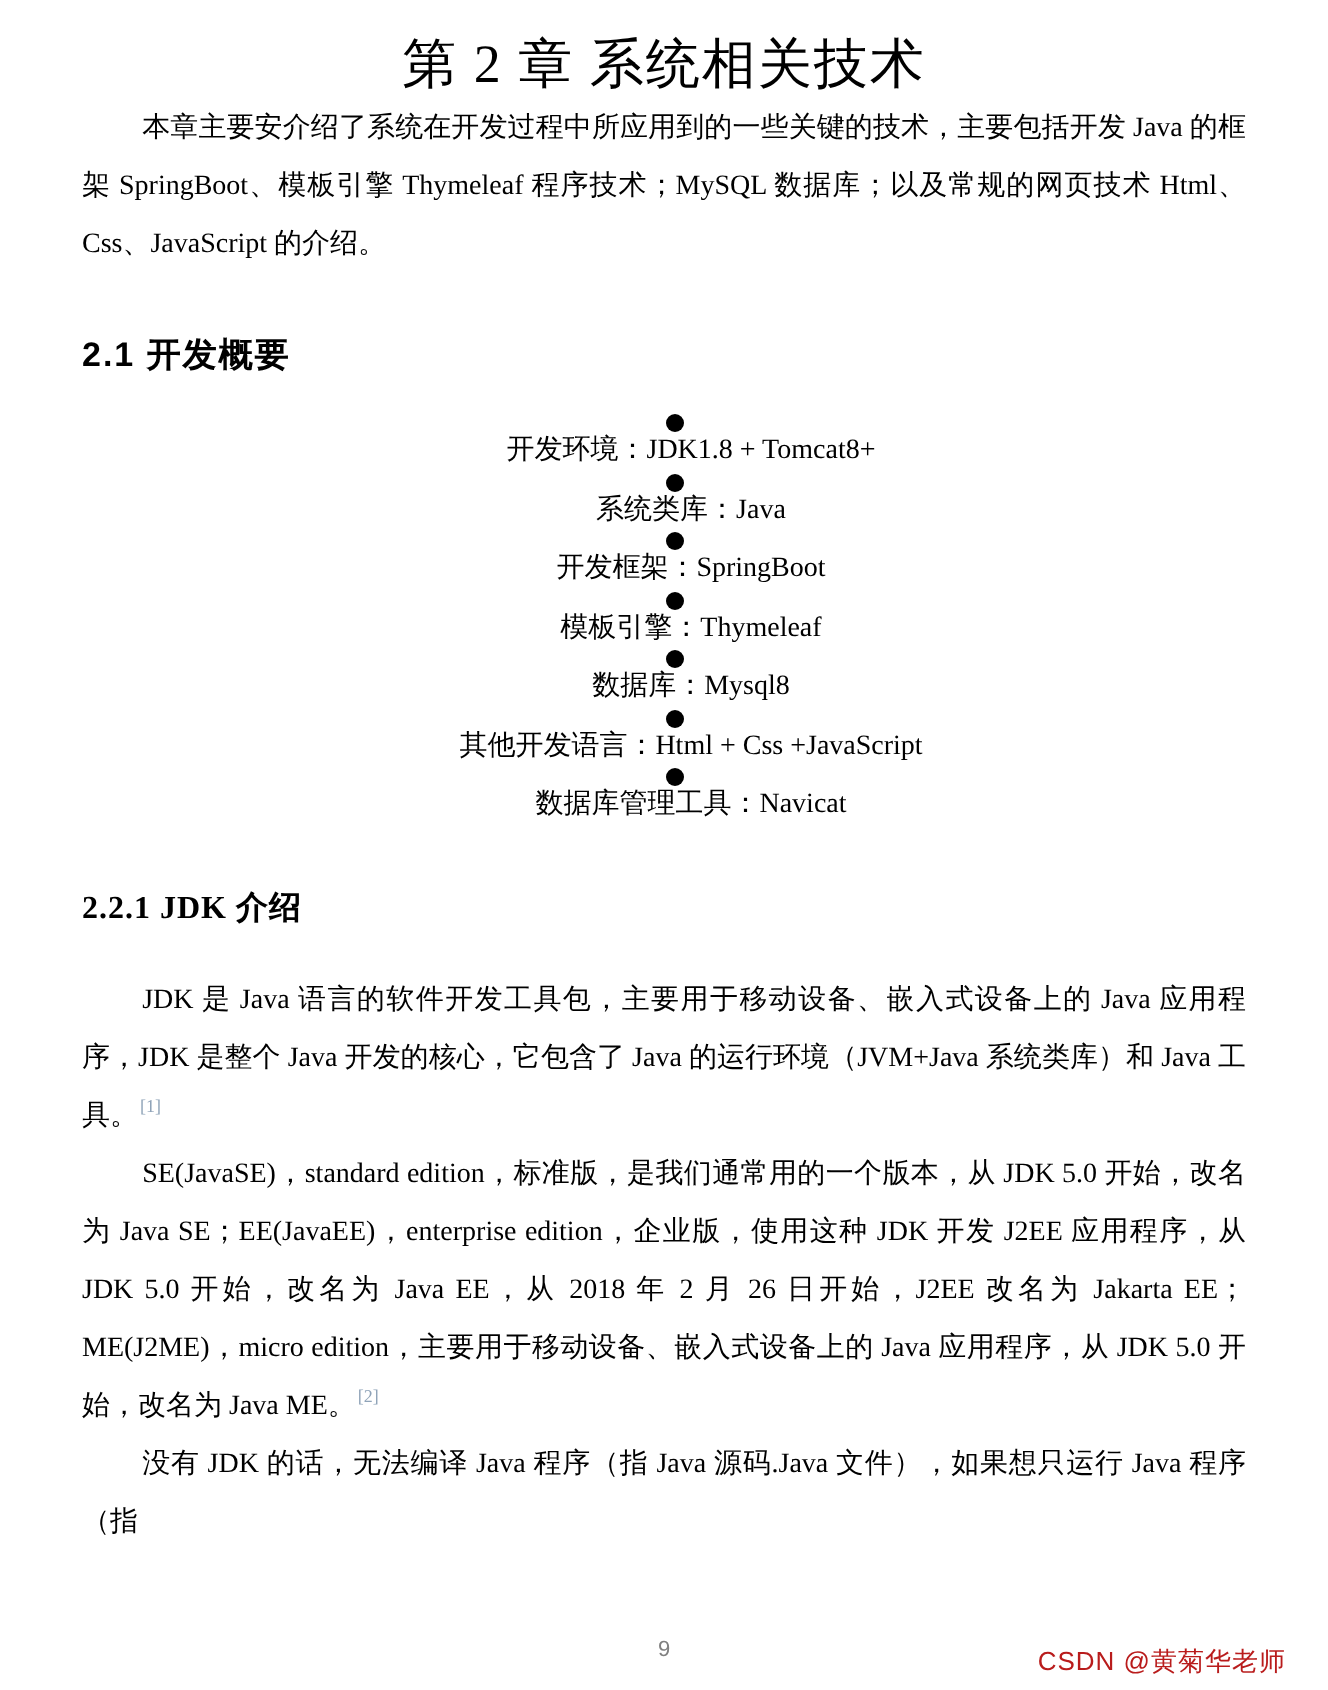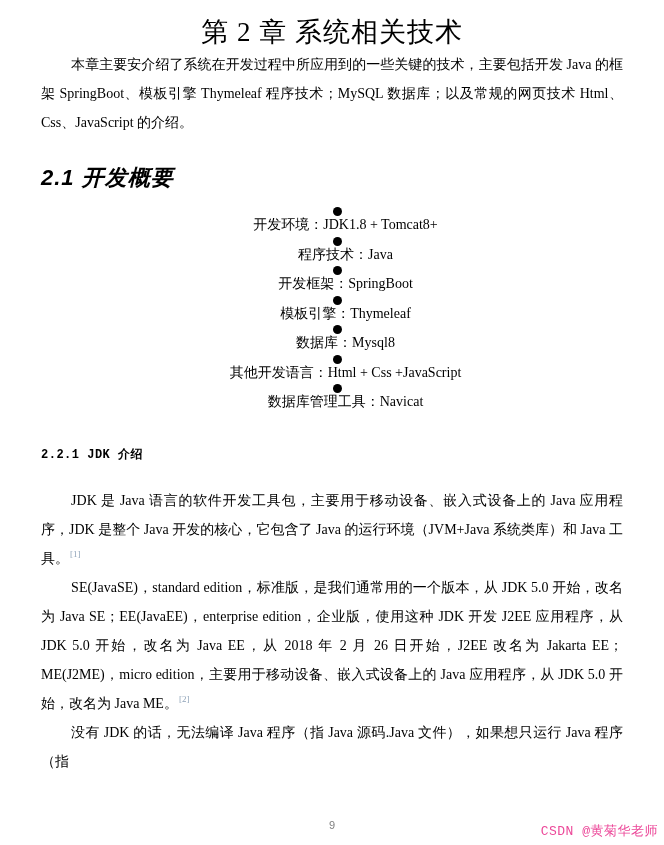--- a/index.html
+++ b/index.html
@@ -29,31 +29,30 @@
     font-size: 14px;
     line-height: 29px;
     text-align: justify;
     text-indent: 2.15em;
   }
   .intro-para { }
   .h2 {
     margin: 28px 0 0 0;
     font-family: "Liberation Sans", "DejaVu Sans", sans-serif;
     font-weight: 700;
-    font-size: 22px;
+    font-size: 17px;
     line-height: 26px;
     letter-spacing: 1px;
-    font-style: italic;
   }
   .h2-second { margin-top: 50px; }
   .h3 {
     margin: 30px 0 0 0;
-    font-family: Liberation Mono, monospace;
+    font-family: Liberation Serif, serif;
     font-weight: 700;
-    font-size: 12px;
+    font-size: 16px;
     line-height: 22px;
     letter-spacing: 0.5px;
   }
   ul.bullet-list {
     margin: 16px 0 0 0;
     padding: 0 0 0 27px;
     list-style: none;
     font-size: 14px;
   }
   ul.bullet-list li {
@@ -82,47 +81,47 @@
     bottom: 14px;
     left: 0;
     right: 0;
     text-align: center;
     font-size: 11px;
     color: #808080;
     font-family: "Liberation Sans", "DejaVu Sans", sans-serif;
   }
   .watermark {
     position: absolute;
-    right: 6px;
+    right: 21px;
     bottom: 5px;
     font-size: 13px;
-    color: #ec4899;
+    color: #b91c1c;
     letter-spacing: 0.5px;
-    font-family: Liberation Mono, monospace;
+    font-family: Liberation Sans, sans-serif;
   }
 </style>
 </head>
 <body>
 
 <div class="content">
 
   <h1 class="doc-title">第 2 章  系统相关技术</h1>
 
   <p class="body-para intro-para">本章主要安介绍了系统在开发过程中所应用到的一些关键的技术，主要包括开发 Java 的框架 SpringBoot、模板引擎 Thymeleaf 程序技术；MySQL 数据库；以及常规的网页技术 Html、Css、JavaScript 的介绍。</p>
 
   <h2 class="h2">2.1 开发概要</h2>
 
   <ul class="bullet-list">
     <li>
       <span class="dot"></span>
       <span>开发环境：JDK1.8 + Tomcat8+</span>
     </li>
     <li>
       <span class="dot"></span>
-      <span>程序技术：Java</span>
+      <span>系统类库：Java</span>
     </li>
     <li>
       <span class="dot"></span>
       <span>开发框架：SpringBoot</span>
     </li>
     <li>
       <span class="dot"></span>
       <span>模板引擎：Thymeleaf</span>
     </li>
     <li>

